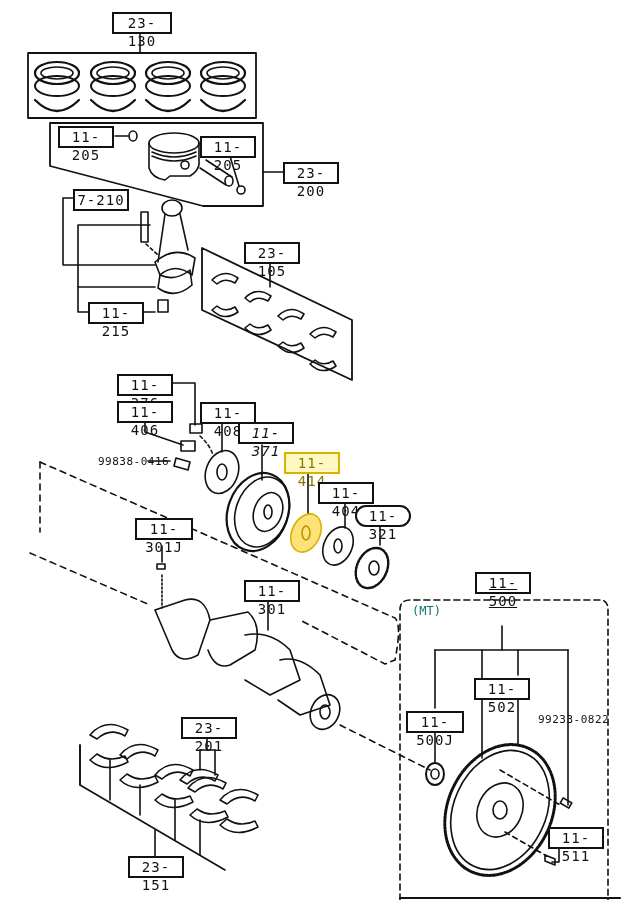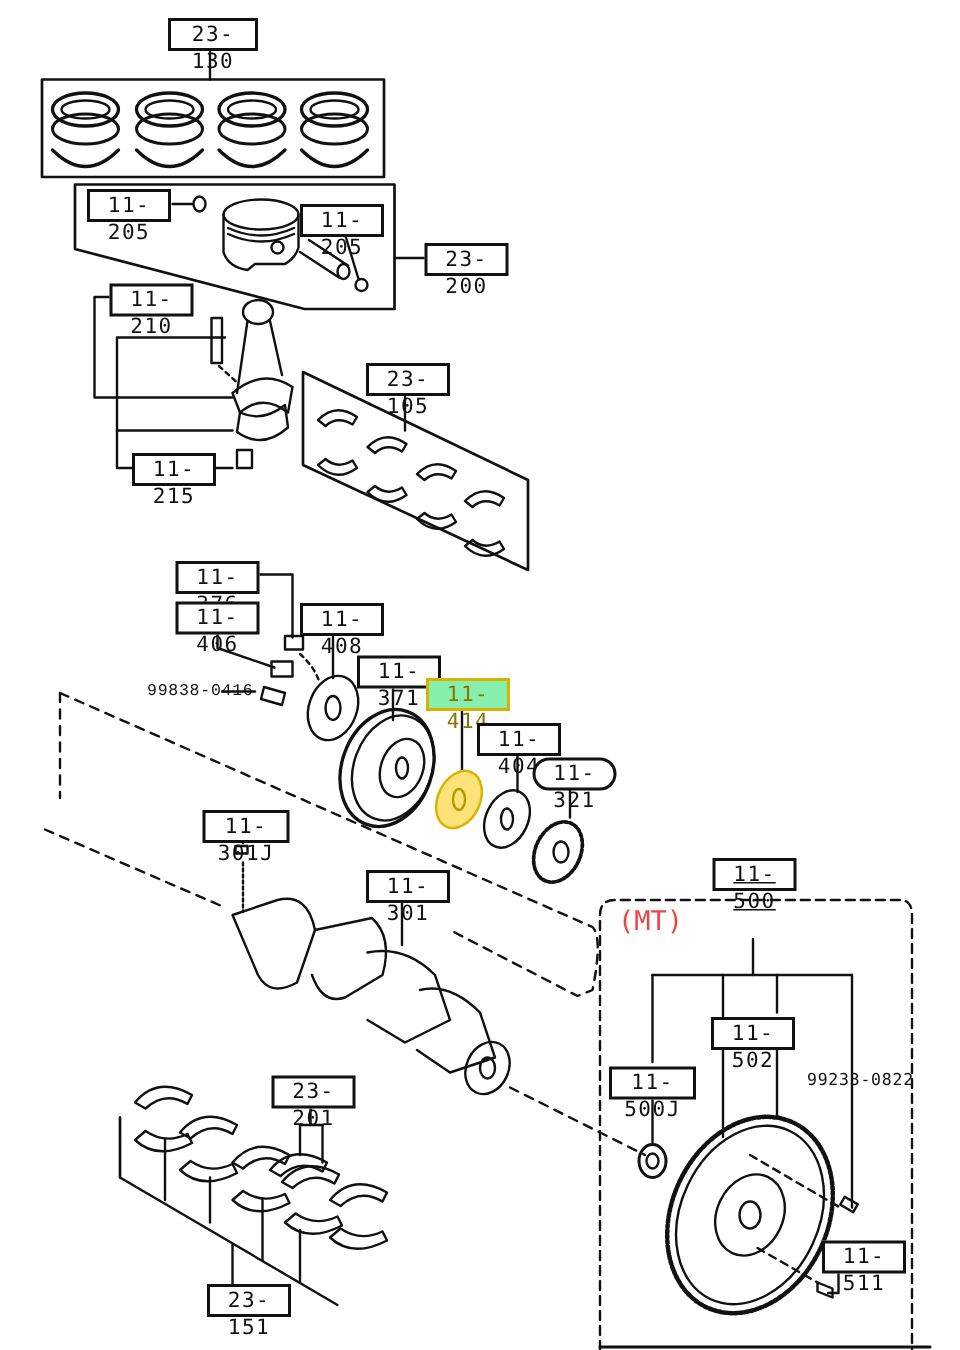--- a/index.html
+++ b/index.html
@@ -1,23 +1,23 @@
 <!DOCTYPE html>
 <html><head>
 <meta charset="utf-8">
 <style>
   html,body{margin:0;padding:0;background:#ffffff;}
   #stage{position:relative;width:640px;height:900px;overflow:hidden;background:#fff;}
   svg{position:absolute;left:0;top:0;}
   .lbl{position:absolute;height:18px;border:2px solid #111;background:#fff;
        font-family:"DejaVu Sans Mono",monospace;font-size:14px;line-height:18px;
        text-align:center;color:#111;letter-spacing:1px;box-sizing:content-box;cursor:pointer;}
-  .lbl.hl{background:#86efac;border-color:#d9b200;color:#8a7400;}
+  .lbl.hl{background:#fef9c3;border-color:#d9b200;color:#8a7400;}
   .plain{position:absolute;font-family:"DejaVu Sans Mono",monospace;font-size:11px;color:#111;letter-spacing:0.5px;}
-  .mt{position:absolute;font-family:"DejaVu Sans Mono",monospace;font-size:18px;color:#ef4444;}
+  .mt{position:absolute;font-family:"DejaVu Sans Mono",monospace;font-size:12px;color:#0f766e;}
 </style>
 </head>
 <body>
 
 <div id="stage">
 
 <svg width="640" height="900" viewBox="0 0 640 900" fill="none" stroke="#111" stroke-width="1.6" stroke-linecap="round" stroke-linejoin="round">
 
   <g>
     <line x1="140" y1="31" x2="140" y2="53"></line>
@@ -185,35 +185,35 @@
     <path d="M505 832 L545 855" stroke-dasharray="5 4"></path>
     <path d="M545 855 l10 4 l0 6 l-10 -4 z"></path>
     <polyline points="559,845 559,862 552,862"></polyline>
   </g>
 </svg>
 
 <div class="lbl" style="left:112px;top:12px;width:56px;">23-130</div>
 <div class="lbl" style="left:58px;top:126px;width:52px;">11-205</div>
 <div class="lbl" style="left:200px;top:136px;width:52px;">11-205</div>
 <div class="lbl" style="left:283px;top:162px;width:52px;">23-200</div>
-<div class="lbl" style="left:73px;top:189px;width:52px;">11-210</div>
+<div class="lbl" style="left:73px;top:189px;width:52px;">7-210</div>
 <div class="lbl" style="left:88px;top:302px;width:52px;">11-215</div>
 <div class="lbl" style="left:244px;top:242px;width:52px;">23-105</div>
 <div class="lbl" style="left:117px;top:374px;width:52px;">11-376</div>
 <div class="lbl" style="left:117px;top:401px;width:52px;">11-406</div>
-<div class="plain" style="left:98px;top:455px;font-family:Liberation Mono, monospace;">99838-0416</div>
+<div class="plain" style="left:98px;top:455px;">99838-0416</div>
 <div class="lbl" style="left:200px;top:402px;width:52px;">11-408</div>
-<div class="lbl" style="left:238px;top:437px;width:52px;">11-371</div>
+<div class="lbl" style="left:238px;top:422px;width:52px;font-style:italic;">11-371</div>
 <div class="lbl hl" style="left:284px;top:452px;width:52px;">11-414</div>
 <div class="lbl" style="left:318px;top:482px;width:52px;">11-404</div>
 <div class="lbl" style="left:355px;top:505px;width:52px;border-radius:11px;">11-321</div>
-<div class="lbl" style="left:135px;top:540px;width:54px;">11-301J</div>
+<div class="lbl" style="left:135px;top:518px;width:54px;">11-301J</div>
 <div class="lbl" style="left:244px;top:580px;width:52px;">11-301</div>
 <div class="lbl" style="left:181px;top:717px;width:52px;">23-201</div>
-<div class="lbl" style="left:138px;top:856px;width:52px;">23-151</div>
+<div class="lbl" style="left:128px;top:856px;width:52px;">23-151</div>
 <div class="mt" style="left:412px;top:604px;">(MT)</div>
 <div class="lbl" style="left:475px;top:572px;width:52px;text-decoration:underline;">11-500</div>
 <div class="lbl" style="left:474px;top:678px;width:52px;">11-502</div>
 <div class="lbl" style="left:406px;top:711px;width:54px;">11-500J</div>
 <div class="plain" style="left:538px;top:713px;">99233-0822</div>
 <div class="lbl" style="left:548px;top:827px;width:52px;">11-511</div>
 
 </div>
 
 </body></html>

